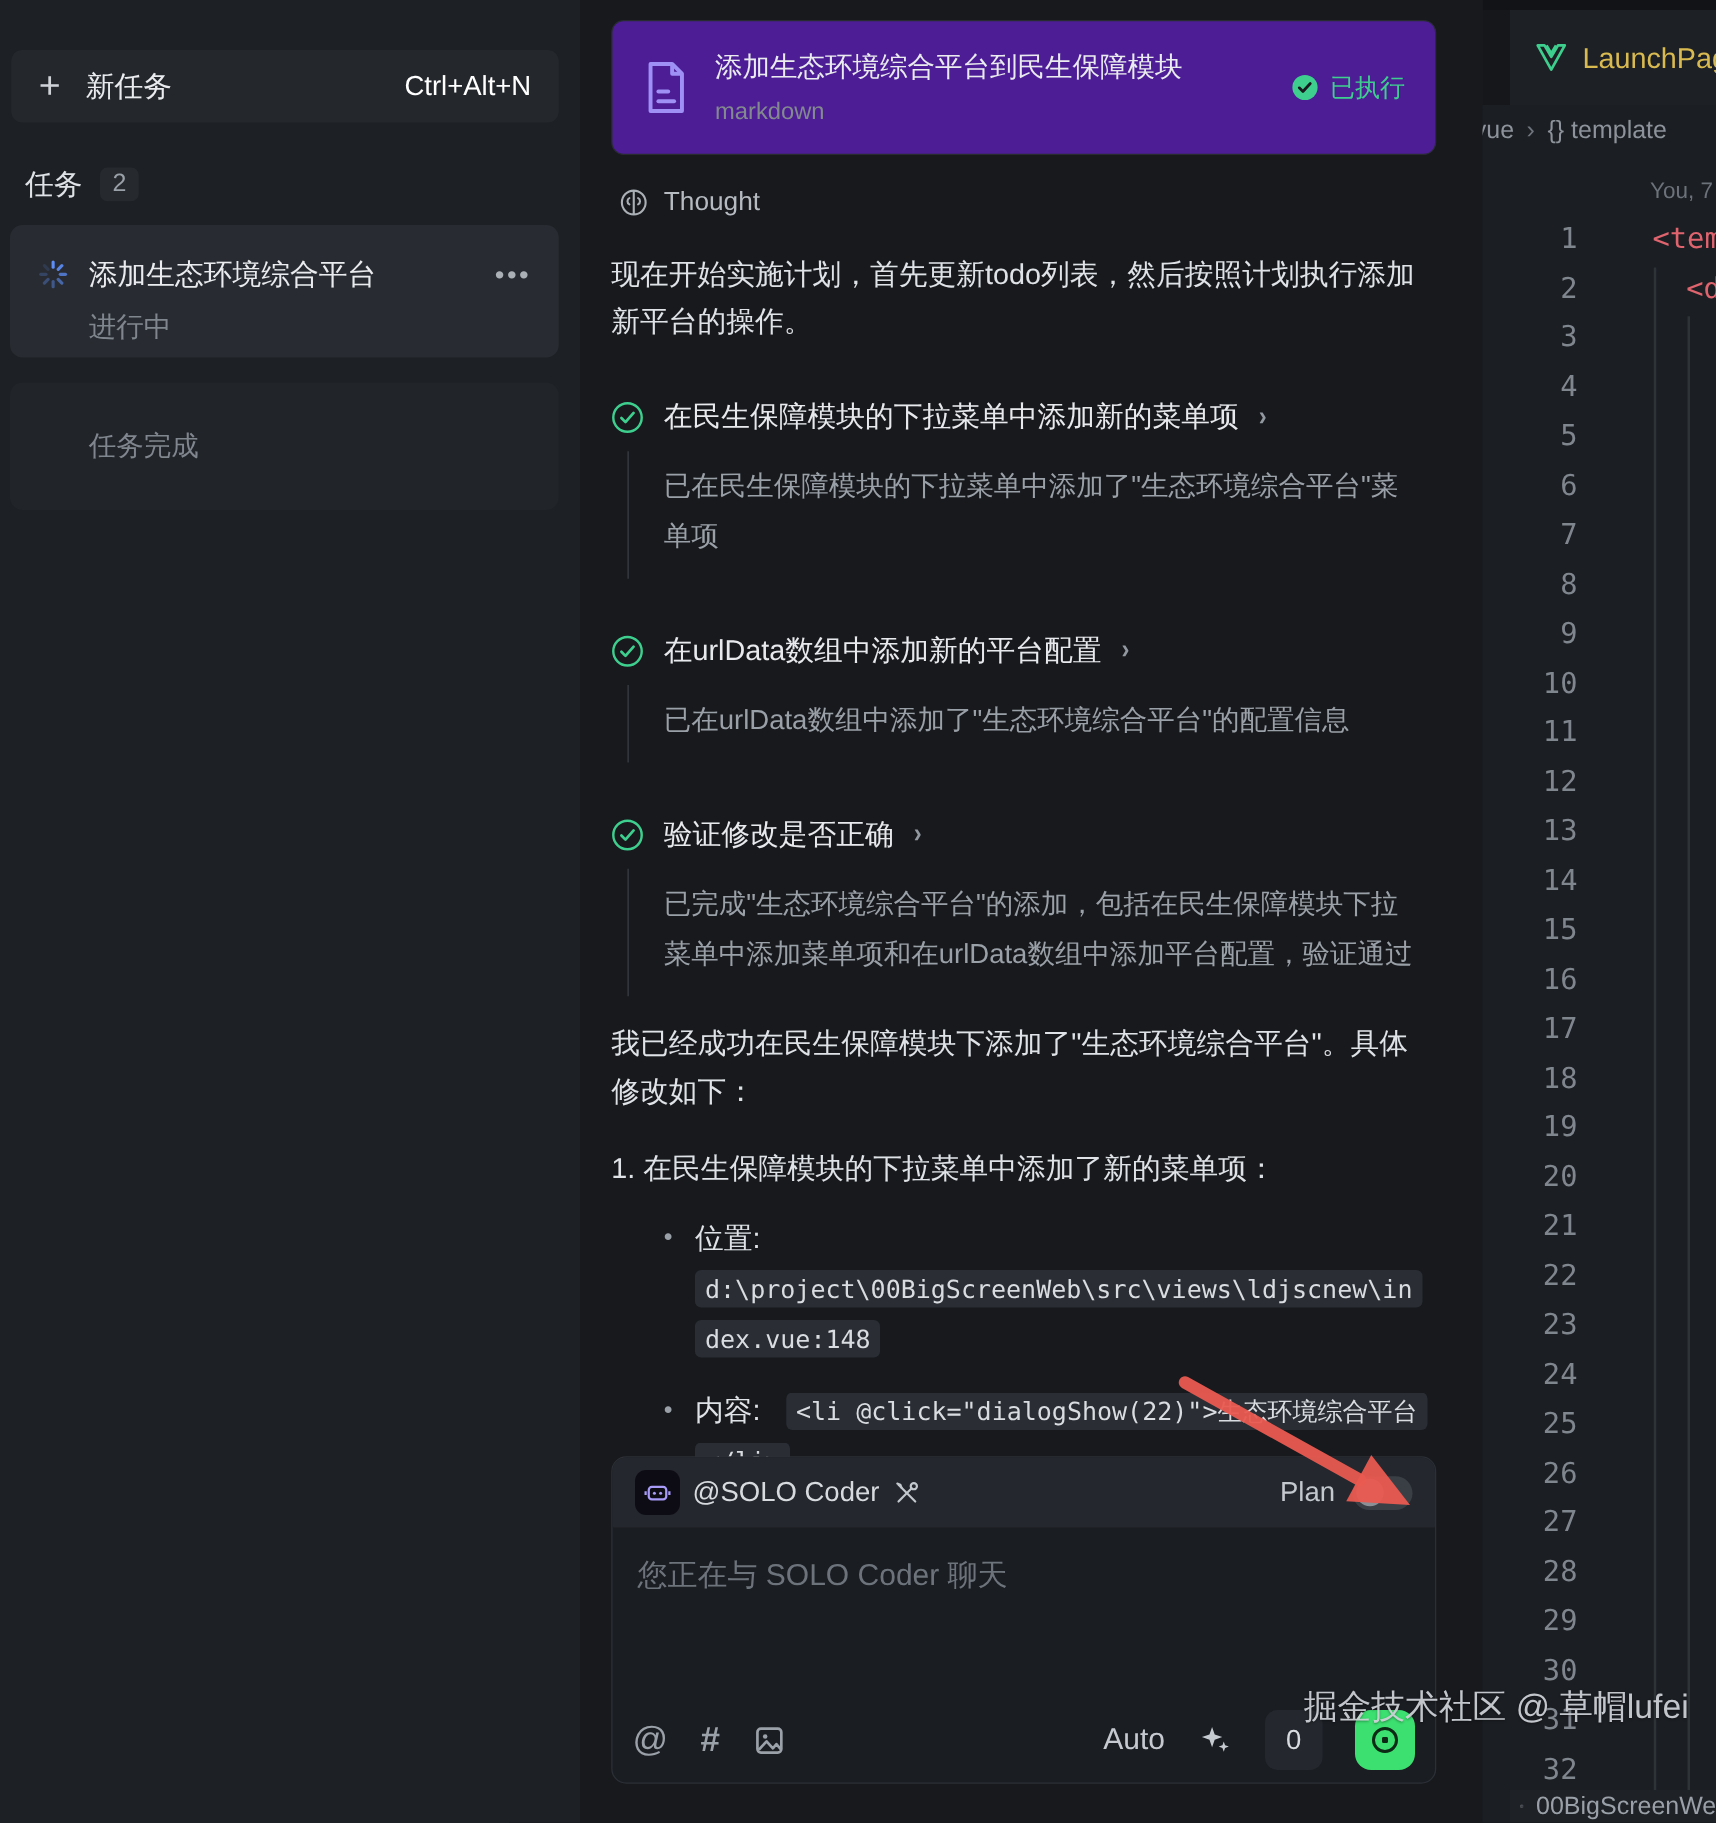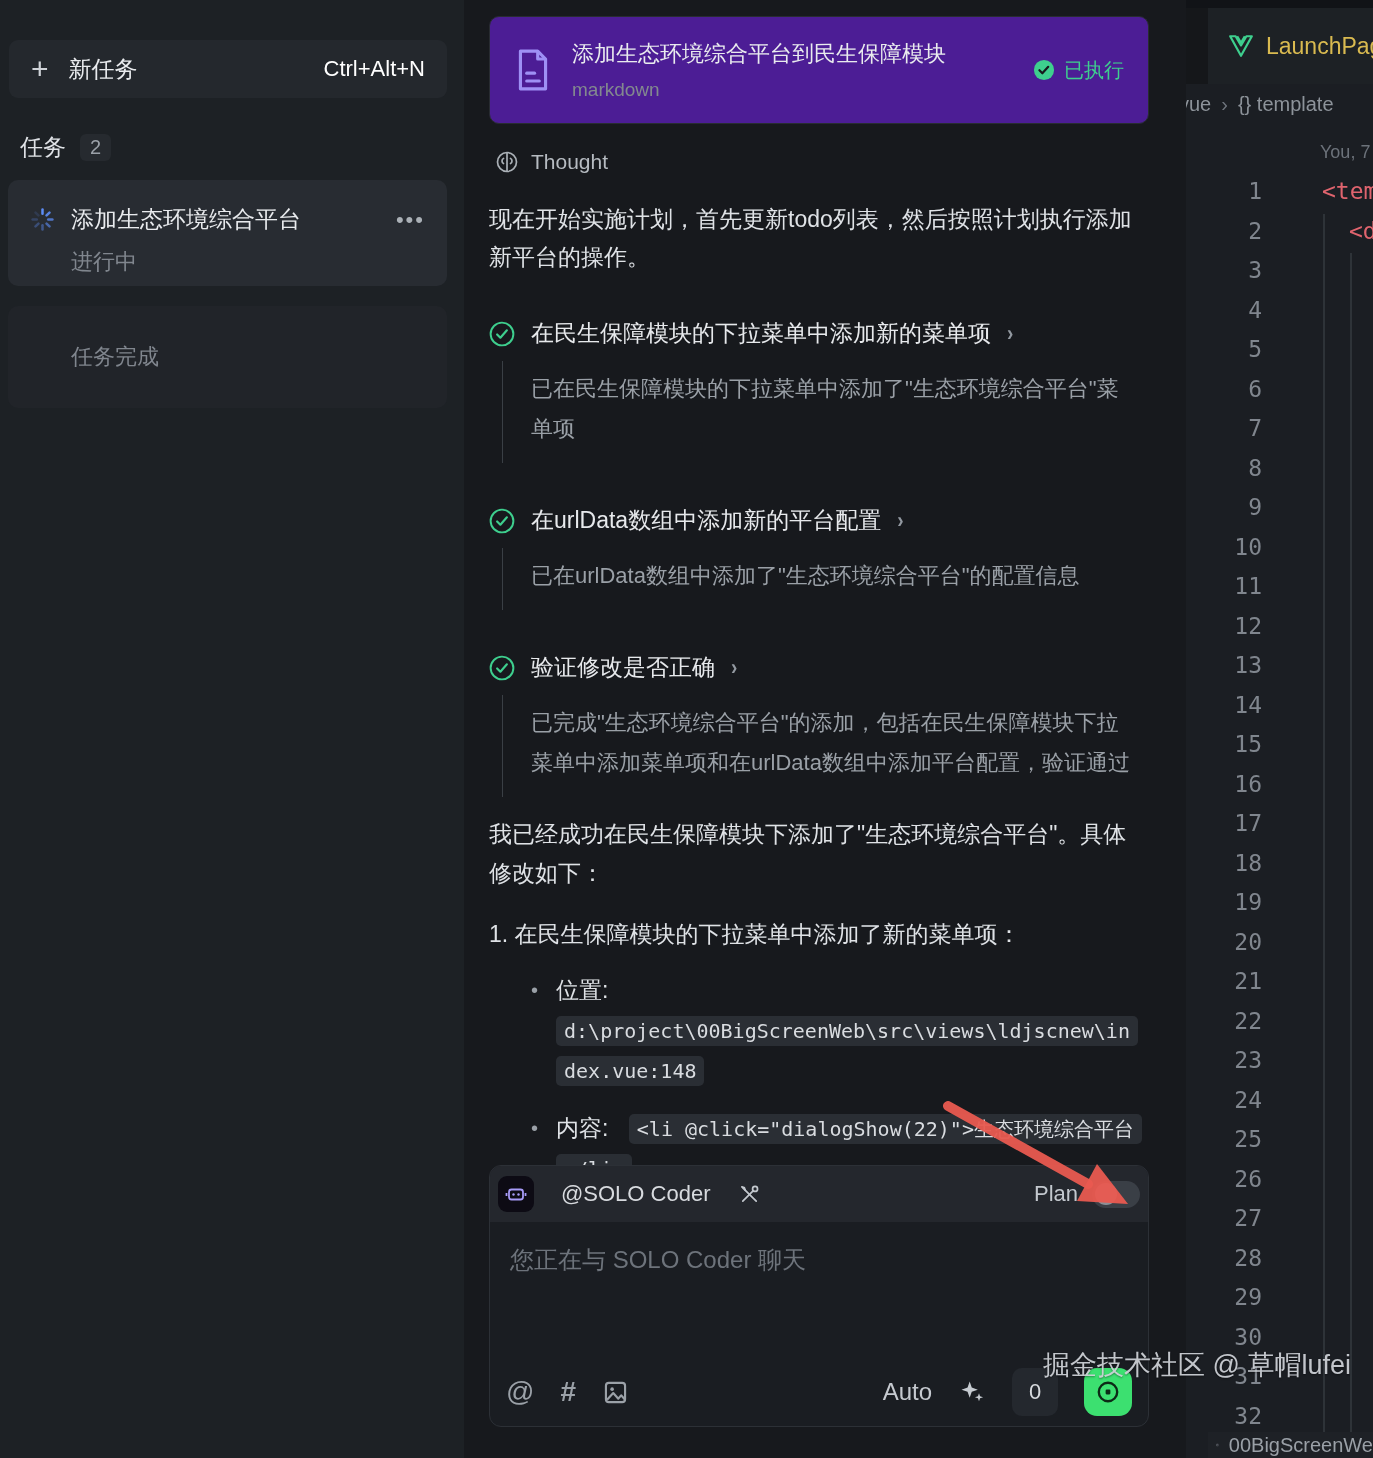--- a/index.html
+++ b/index.html
@@ -48,21 +48,21 @@
   .bullet .dot { color:#9aa0a7; margin-right:18px; font-size:20px; line-height:40px; }
   .bullet .bwrap { width:580px; }
   code.inline { font-family:"DejaVu Sans Mono", monospace; font-size:20px; background:#2a2e34;
     color:#d9dce0; border-radius:5px; padding:3px 8px; line-height:38px;
     word-break:break-all; box-decoration-break:clone; -webkit-box-decoration-break:clone; }
   .bullet .blabel { white-space:nowrap; margin-right:14px; }
 
   
   .composer { position:absolute; left:25px; top:1165px; width:660px; height:262px;
     border-radius:12px; background:#1a1d22; border:1px solid #2c3036; overflow:hidden; }
-  .comp-hd { height:56px; background:#24272d; display:flex; align-items:center; padding:0 8px; gap:27px; }
+  .comp-hd { height:56px; background:#24272d; display:flex; align-items:center; padding:0 18px; gap:10px; }
   .bot-ico { width:36px; height:36px; background:#0d0b14; border-radius:9px; display:flex; align-items:center; justify-content:center; }
   .agent-name { font-size:22px; color:#d7dade; }
   .plan { margin-left:auto; display:flex; align-items:center; gap:14px; }
   .plan .pl { font-size:22px; color:#c3c8ce; }
   .toggle { width:48px; height:27px; background:#3a3f46; border-radius:14px; position:relative; cursor:pointer; }
   .toggle .knob { position:absolute; left:3px; top:2.5px; width:22px; height:22px; border-radius:50%; background:#8b9097; }
   .comp-bd { position:relative; height:206px; }
   .placeholder { position:absolute; left:20px; top:22px; font-size:24px; color:#6d737b; }
   .comp-tools { position:absolute; left:0; right:0; bottom:0; height:72px; display:flex; align-items:center; padding:0 16px; gap:26px; }
   .tool-ic { color:#9ba1a8; font-size:26px; cursor:pointer; display:flex; align-items:center; }

